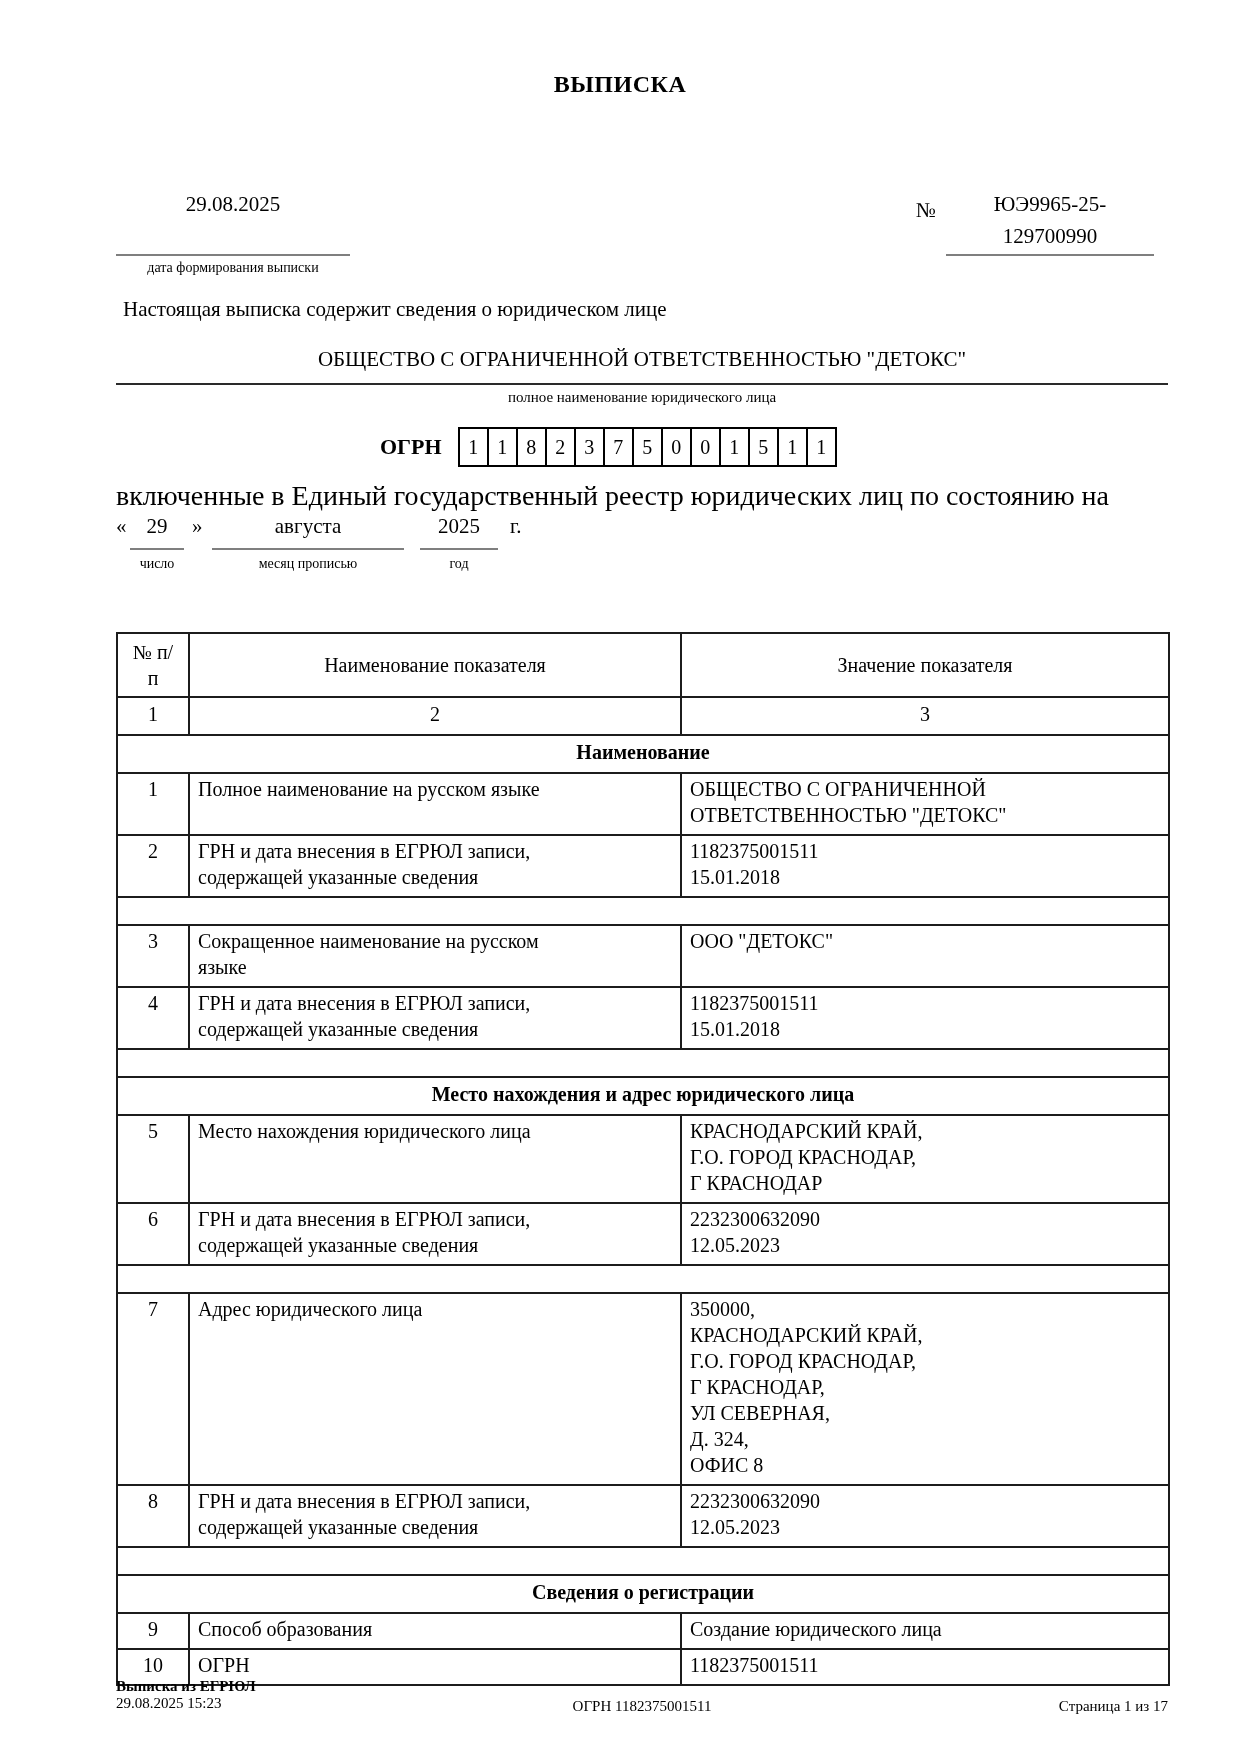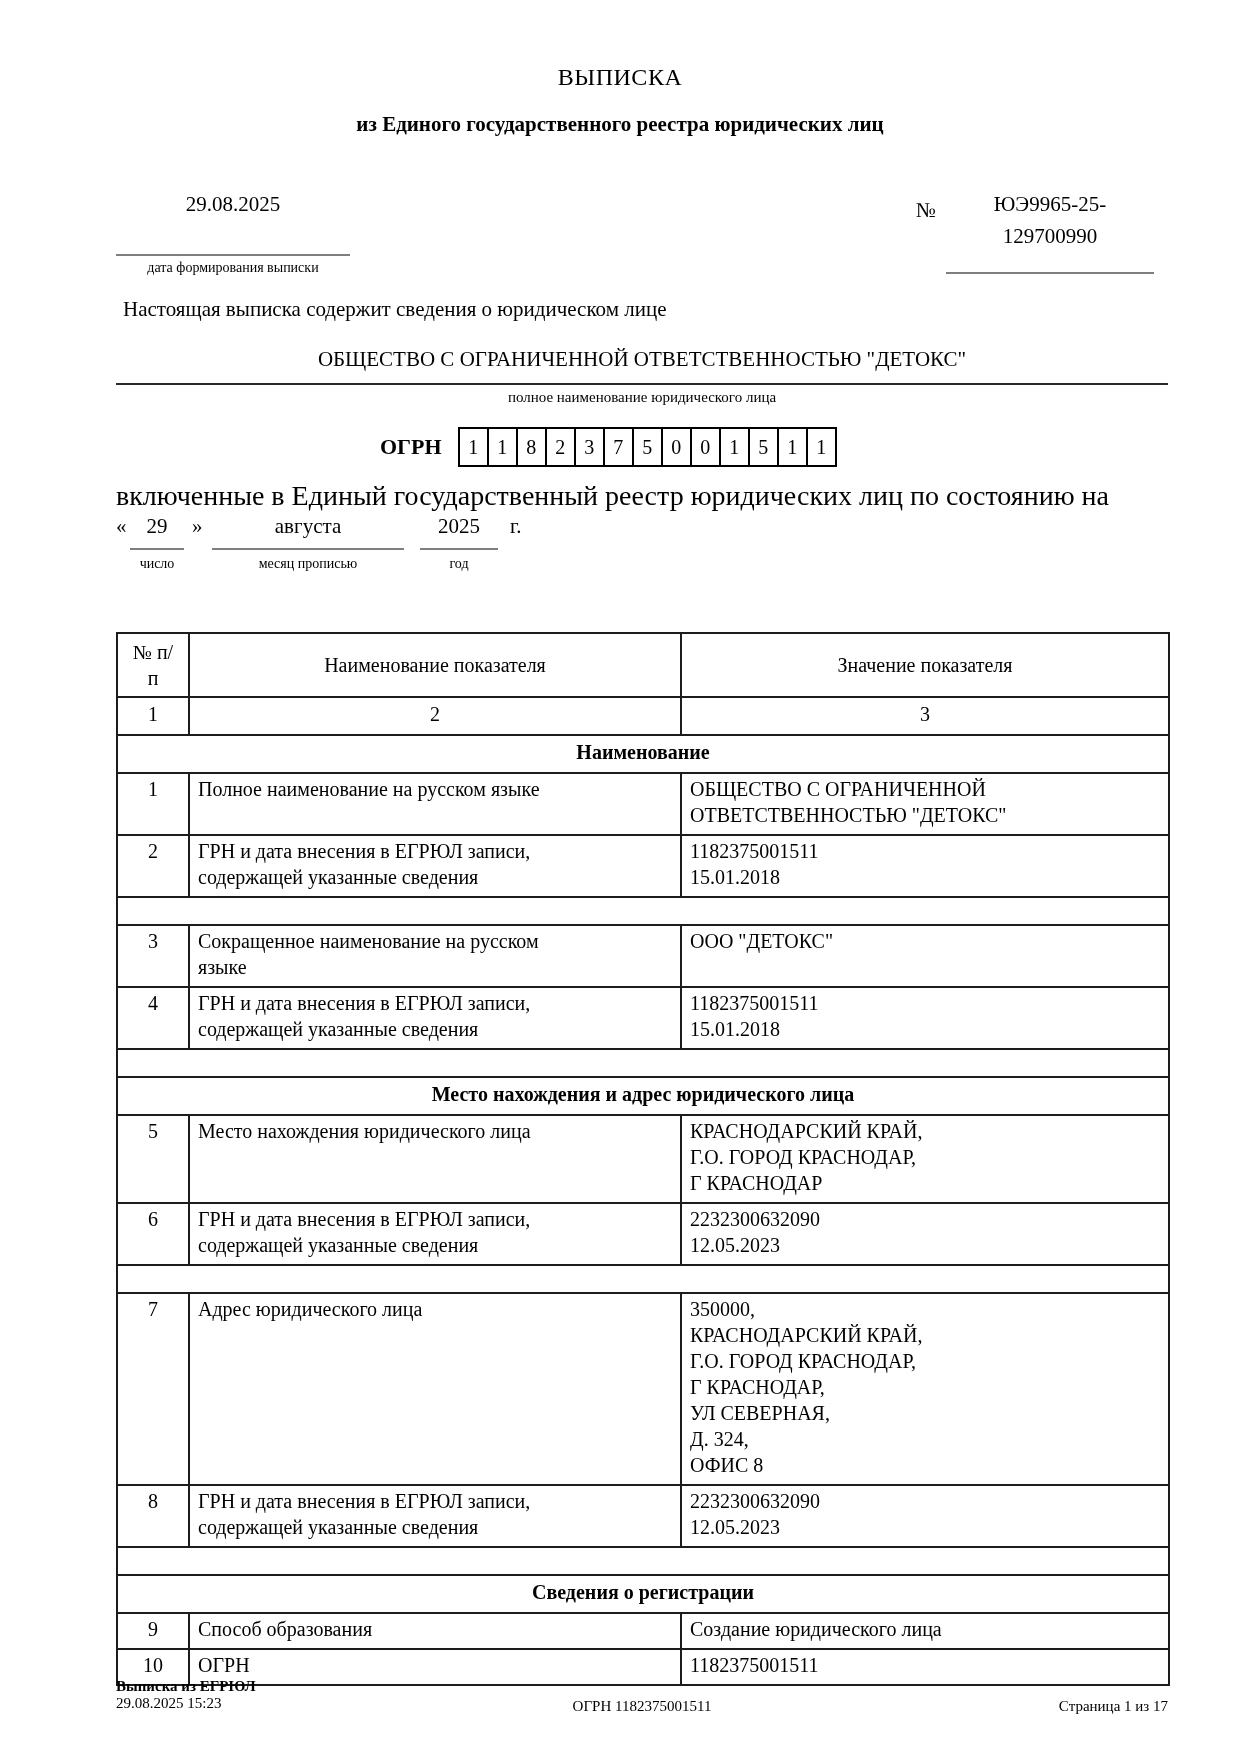--- a/index.html
+++ b/index.html
@@ -2,34 +2,34 @@
 <html><head>
 <meta charset="utf-8">
 <style>
   html,body { margin:0; padding:0; background:#e8e8e8; }
   .page {
     position:relative; width:1240px; height:1755px; margin:0 auto;
     background:#ffffff; color:#000;
     font-family:"Liberation Serif","DejaVu Serif",serif;
     overflow:hidden;
   }
-  .doc-title { position:absolute; top:64px; left:0; width:100%; text-align:center;
-    font-size:24px; font-weight:normal; letter-spacing:.5px; }
+  .doc-title { position:absolute; top:71px; left:0; width:100%; text-align:center;
+    font-size:24px; font-weight:bold; letter-spacing:.5px; }
   .doc-subtitle { position:absolute; top:112px; left:0; width:100%; text-align:center;
     font-size:21px; font-weight:bold; }
 
   .date-block { position:absolute; left:116px; top:192px; width:234px; height:62px;
     border-bottom:2px solid #7f7f7f; text-align:center; font-size:21px; }
   .date-label { position:absolute; left:116px; top:260px; width:234px; text-align:center;
     font-size:14px; }
 
   .num-sign { position:absolute; left:916px; top:198px; font-size:21px; }
   .num-block { position:absolute; left:946px; top:188px; width:208px;
     border-bottom:2px solid #7f7f7f; text-align:center; font-size:21px; line-height:32px;
-    padding-bottom:20px; }
+    padding-bottom:2px; }
 
   .intro { position:absolute; left:116px; top:297px; font-size:21px;margin-left:7px; }
   .company { position:absolute; left:116px; top:347px; width:1052px; text-align:center;
     font-size:21px; }
   .company-rule { position:absolute; left:116px; top:383px; width:1052px; height:2px;
     background:#2a2a2a; }
   .company-caption { position:absolute; left:116px; top:389px; width:1052px;
     text-align:center; font-size:15px; }
 
   .ogrn-row { position:absolute; left:380px; top:427px; display:flex; align-items:center; }
@@ -72,21 +72,20 @@
   .footer .f-left .l1 { font-weight:bold; }
   .footer .f-center { position:absolute; left:0; top:20px; width:100%; text-align:center; }
   .footer .f-right { position:absolute; right:0; top:20px; text-align:right; }
 </style>
 </head>
 <body>
 
 <div class="page">
 
   <div class="doc-title">ВЫПИСКА</div>
-  <div class="doc-subtitle">из Единого государственного реестра юридических лиц</div>
 
   <div class="date-block">
     <span>29.08.2025</span>
   </div>
   <div class="date-label">дата формирования выписки</div>
 
   <span class="num-sign">№</span>
   <div class="num-block">
     <div>ЮЭ9965-25-</div>
     <div>129700990</div>

